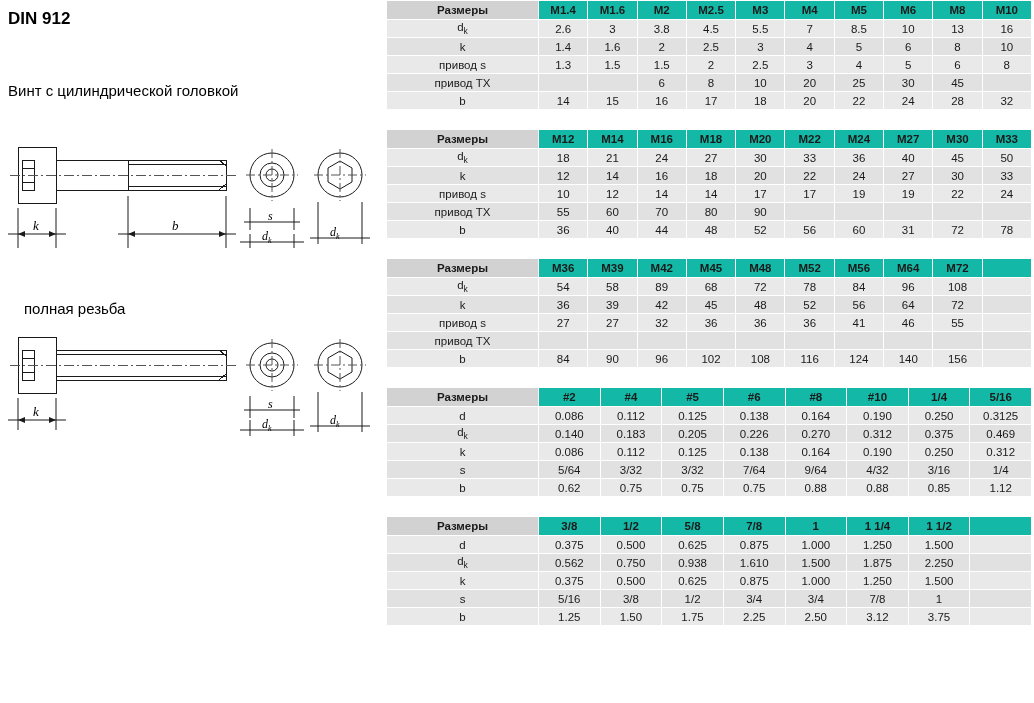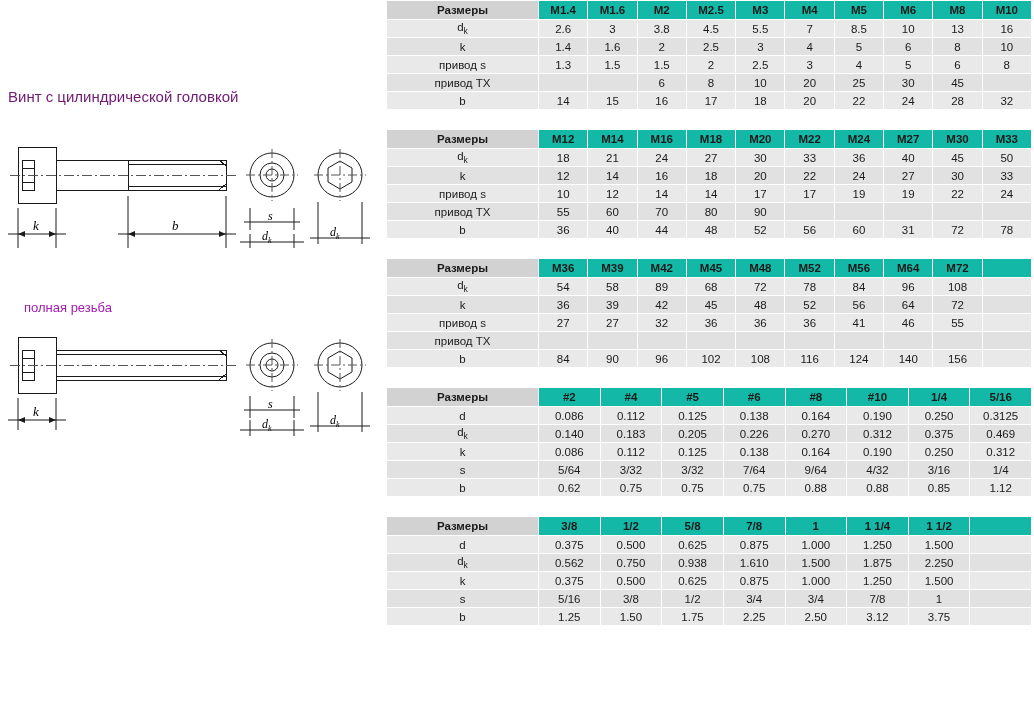--- a/index.html
+++ b/index.html
@@ -13,26 +13,26 @@
   .page { position:relative; width:1034px; height:703px; }
 
   
   .left { position:absolute; left:0; top:0; width:380px; height:703px; }
   .title {
     position:absolute; left:8px; top:8px; width:360px;
     font-size:17px; font-weight:bold; line-height:1.28;
     color:#000;
   }
   .subtitle {
-    position:absolute; left:8px; top:88px; width:366px;
-    font-size:15px; color:#701a75;
+    position:absolute; left:8px; top:82px; width:366px;
+    font-size:15px; color:#000000;
   }
   .caption-thread {
     position:absolute; left:24px; top:300px;
-    font-size:13px; color:#a21caf;text-align:right;
+    font-size:15px; color:#000000;text-align:right;
   }
   .dwg { position:absolute; }
   .dwg1 { left:0px; top:130px; }
   .dwg2 { left:0px; top:320px; }
 
   
   .tables { position:absolute; left:386px; top:0; width:648px; }
   table.spec {
     border-collapse:collapse;
     table-layout:fixed;
@@ -66,20 +66,21 @@
   .sub { font-size:8.5px; vertical-align:sub; }
 </style>
 </head>
 <body>
 
 <div class="page">
 
   <div class="left">
 
     <div class="title">
+      <div>DIN 912</div>
     </div>
 
     <div class="subtitle">Винт с цилиндрической головкой</div>
 
     <svg class="dwg dwg1" width="380" height="140" viewBox="0 0 380 140">
       <g stroke="#1a1a1a" fill="none" stroke-width="1" shape-rendering="crispEdges">
 
         <rect x="18" y="17" width="38" height="56"></rect>
 
         <rect x="22" y="30" width="12" height="30"></rect>

